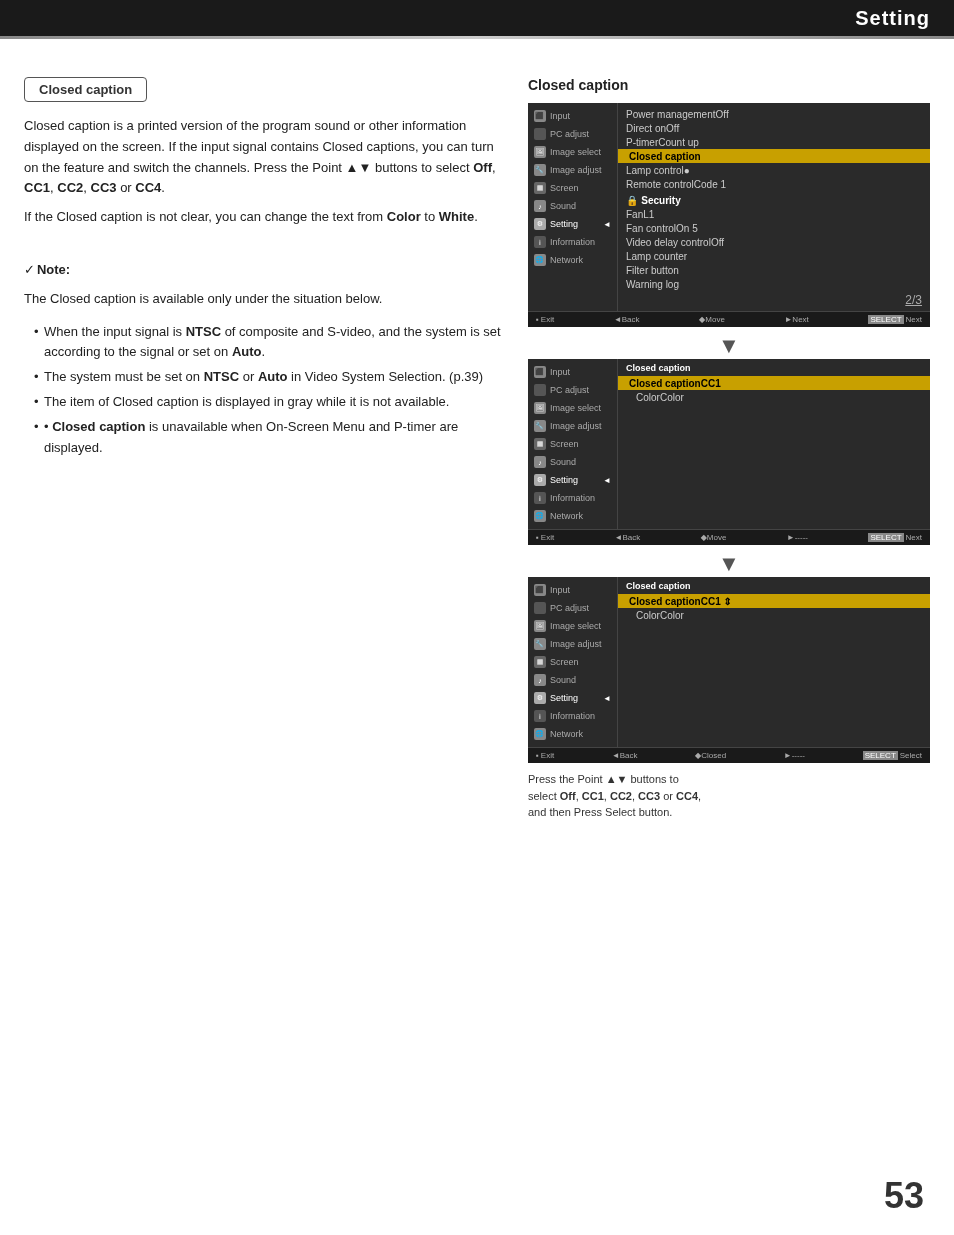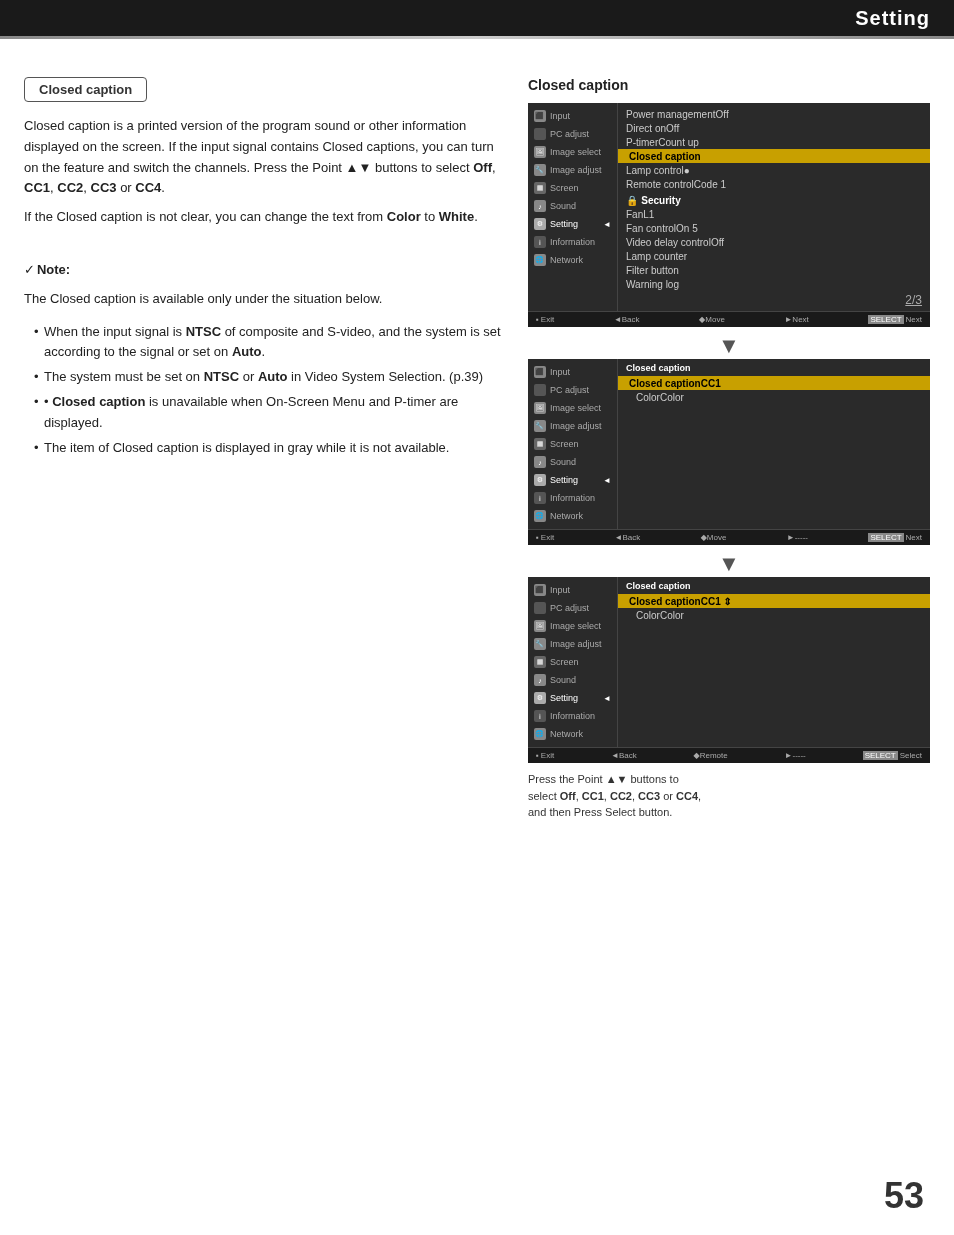--- a/index.html
+++ b/index.html
@@ -277,22 +277,22 @@
     <p>
       If the Closed caption is not clear, you can change the text from <strong>Color</strong> to <strong>White</strong>.
     </p>
 
     <div class="note-section">
       <p class="note-title"><strong>Note:</strong></p>
       <p class="note-text">The Closed caption is available only under the situation below.</p>
       <ul class="note-list">
         <li>When the input signal is <strong>NTSC</strong> of composite and S-video, and the system is set according to the signal or set on <strong>Auto</strong>.</li>
         <li>The system must be set on <strong>NTSC</strong> or <strong>Auto</strong> in Video System Selection. (p.39)</li>
+        <li>The item of Closed caption is displayed in gray while it is not available.</li>
         <li>• <strong>Closed caption</strong> is unavailable when On-Screen Menu and P-timer are displayed.</li>
-        <li>The item of Closed caption is displayed in gray while it is not available.</li>
       </ul>
     </div>
   </div>
 
   <div class="right-col">
 
     <div class="right-col-title">Closed caption</div>
 
     <div class="projector-ui">
       <div class="proj-body">
@@ -512,21 +512,21 @@
             </div>
           <div class="proj-main-row sub-item">
               <span>Color</span>
               <span>Color</span>
             </div>
         </div>
       </div>
       <div class="proj-footer">
         <span><span>▪</span>Exit</span>
         <span>◄Back</span>
-        <span>◆Remote</span>
+        <span>◆Closed</span>
         <span>►-----</span>
         <span><span style="background:#888;padding:0 2px;color:#fff;">SELECT</span> Select</span>
       </div>
     </div>
 
     <div class="caption-text">
       <span>Press the Point ▲▼ buttons to</span><br>
       <span>select <strong>Off</strong>, <strong>CC1</strong>, <strong>CC2</strong>, <strong>CC3</strong> or <strong>CC4</strong>,</span><br>
       <span>and then Press Select button.</span>
     </div>

